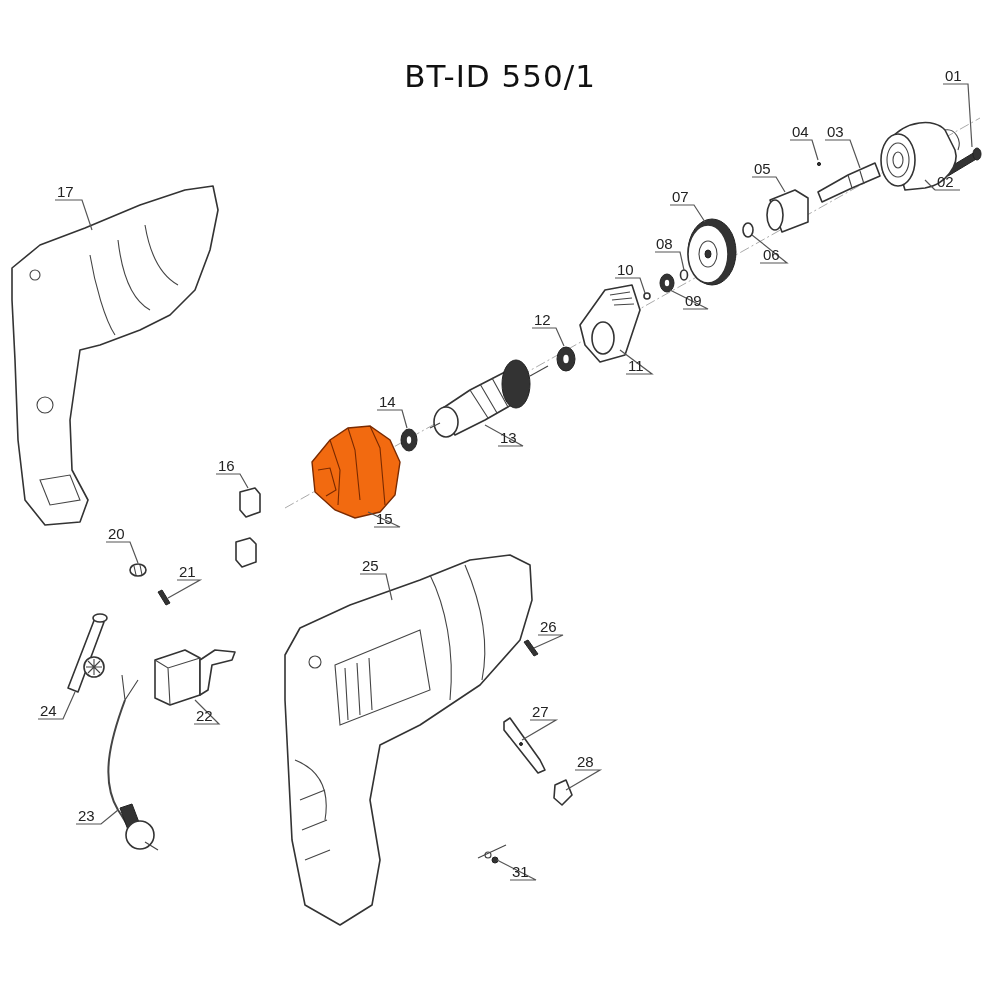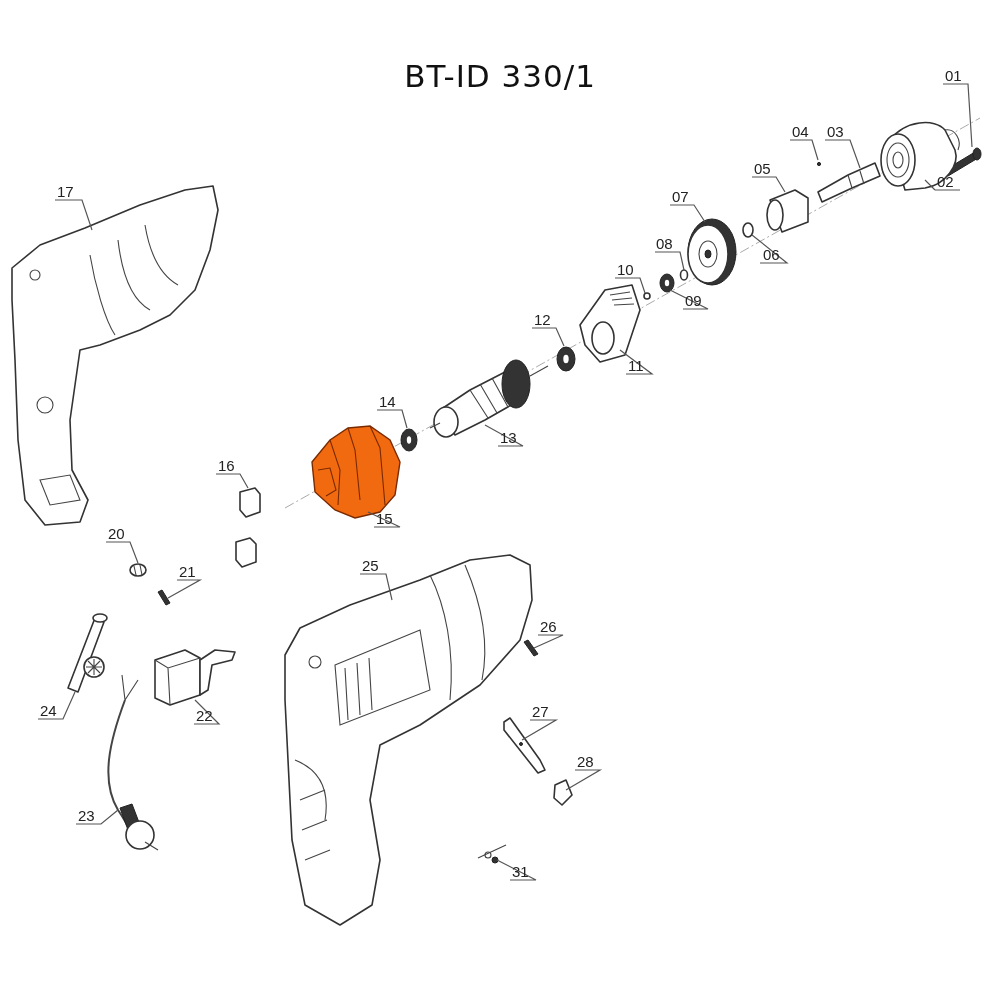--- a/index.html
+++ b/index.html
@@ -14,21 +14,21 @@
     .dark { fill: #333; stroke: #222; stroke-width: 1; }
     .axis { stroke: #aaa; stroke-width: 1; stroke-dasharray: 10 3 2 3; fill: none; }
     .leader { stroke: #555; stroke-width: 1.2; fill: none; }
     .label { font-family: "Liberation Sans", sans-serif; font-size: 15px; fill: #222; }
     .hl { fill: #f26a10; stroke: #7a2a00; stroke-width: 1.4; }
     .hl-dark { fill: none; stroke: #7a2a00; stroke-width: 1.1; }
   </style>
 </head>
 <body>
 
-<div id="title">BT-ID 330/1</div>
+<div id="title">BT-ID 550/1</div>
 
 <svg id="diagram" viewBox="0 0 1000 1000">
 
   <path class="axis" d="M285 508 L980 118"></path>
 
   <g>
     <path class="dark" d="M945 170 L975 152 L978 158 L948 176 Z"></path>
     <ellipse class="dark" cx="977" cy="154" rx="4" ry="6"></ellipse>
   </g>
 

